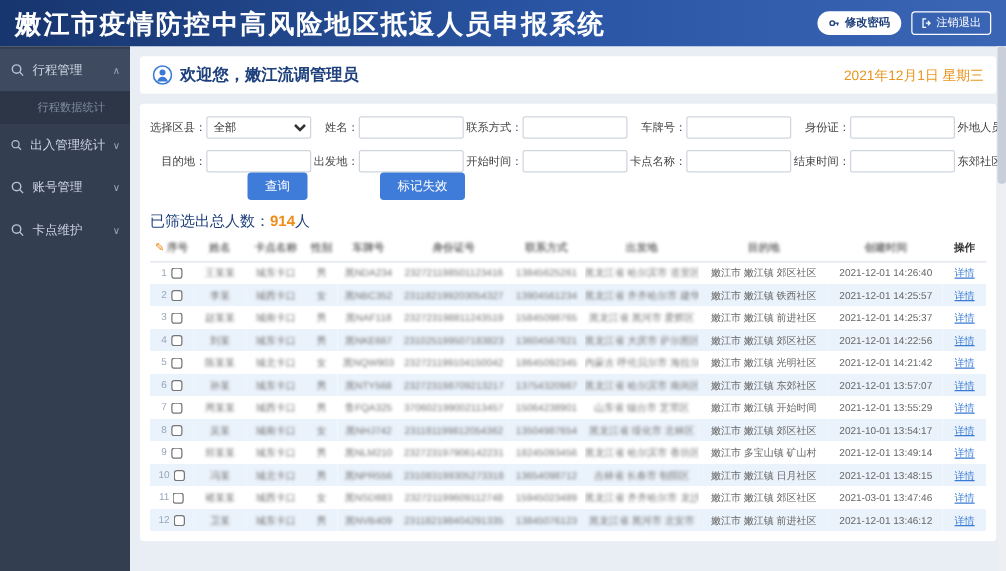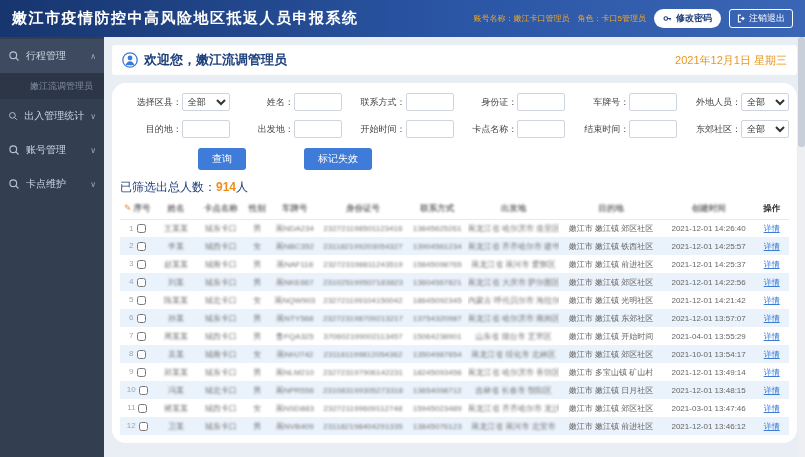--- a/index.html
+++ b/index.html
@@ -1,21 +1,21 @@
 <!DOCTYPE html>
 <html><head>
 <meta charset="utf-8">
 <style>
   * { box-sizing: border-box; margin: 0; padding: 0; }
   html, body { width: 805px; height: 457px; overflow: hidden; }
   body { font-family: "Liberation Sans", "DejaVu Sans", sans-serif; background: #e9edf4; position: relative; }
 
   
   .topbar { height: 37px; background: linear-gradient(90deg, #17356e, #2a55a4 55%, #3b66b6); display: flex; align-items: center; padding: 0 12px; }
-  .app-title { color: #fff; font-size: 15px; font-weight: bold; letter-spacing: 1.5px; white-space: nowrap; text-align: right; }
+  .app-title { color: #fff; font-size: 21px; font-weight: bold; letter-spacing: 1.5px; white-space: nowrap; text-align: right; }
   .top-right { margin-left: auto; display: flex; align-items: center; gap: 8px; }
   .account { color: #f5a623; font-size: 8px; white-space: nowrap; }
   .btn-pill { display: inline-flex; align-items: center; gap: 4px; background: #fff; color: #1d3f7c; border: none; border-radius: 10px; font-size: 9px; padding: 3px 9px; cursor: pointer; font-weight: bold; }
   .btn-ghost { display: inline-flex; align-items: center; gap: 3px; background: transparent; color: #fff; border: 1px solid #fff; border-radius: 3px; font-size: 9px; padding: 2px 7px; cursor: pointer; }
 
   
   .layout { display: flex; height: 420px; }
   .sidebar { width: 104px; background: #333e50; flex-shrink: 0; padding-top: 2px; }
   .menu-item { height: 34px; display: flex; align-items: center; gap: 6px; padding: 0 8px; color: #cdd5e3; font-size: 10px; cursor: pointer; white-space: nowrap; }
   .menu-item.active { background: #3d4a5f; }
@@ -23,28 +23,28 @@
   .submenu-item { height: 26px; display: flex; align-items: center; padding-left: 30px; font-size: 9px; color: #7e8ba3; cursor: pointer; background: #2c3646; }
 
   .main { flex: 1; padding: 8px; overflow: hidden; }
 
   
   .welcome { background: #fff; border-radius: 3px; height: 30px; display: flex; align-items: center; padding: 0 10px; }
   .welcome-text { color: #1d3f7c; font-weight: bold; font-size: 13px; margin-left: 6px; }
   .date { margin-left: auto; color: #e8951f; font-size: 11px; }
 
   
-  .content-card { background: #fff; border-radius: 14px; margin-top: 8px; padding: 10px 8px 8px; }
+  .content-card { background: #fff; border-radius: 3px; margin-top: 8px; padding: 10px 8px 8px; }
   .filter-grid { display: grid; grid-template-columns: repeat(6, 1fr); row-gap: 9px; column-gap: 2px; }
   .fcell { display: flex; align-items: center; justify-content: flex-end; }
   .flabel { font-size: 9px; color: #444; white-space: nowrap; }
-  .fctrl { width: 48px; height: 18px; border: 1px solid #cfd5de; border-radius: 2px; font-size: 9px; color: #333; background: #fff; padding: 0 3px; font-family: inherit; }
+  .fctrl { width: 84px; height: 18px; border: 1px solid #cfd5de; border-radius: 2px; font-size: 9px; color: #333; background: #fff; padding: 0 3px; font-family: inherit; }
   select.fctrl { padding: 0 1px; }
 
-  .actions { margin-top: 10px; display: flex; }
+  .actions { display: flex; }
   .btn-primary { background: #3f7bd9; color: #fff; border: none; border-radius: 3px; font-size: 10px; padding: 4px 14px; cursor: pointer; margin-left: 78px; }
   .btn-second { margin-left: 58px; }
 
   .summary { margin-top: 9px; font-size: 12px; color: #1d3f7c; }
   .orange { color: #f08c1a; font-weight: bold; }
 
   
   table.grid { width: 100%; border-collapse: collapse; table-layout: fixed; margin-top: 4px; }
   table.grid th { height: 19px; font-size: 8.5px; color: #333; font-weight: bold; text-align: center; border-bottom: 1px solid #e5e9f0; white-space: nowrap; overflow: hidden; }
   table.grid td { height: 18px; font-size: 8px; color: #666; text-align: center; white-space: nowrap; overflow: hidden; }
@@ -58,21 +58,20 @@
   
   .scrollbar { position: absolute; right: 0; top: 37px; width: 7px; height: 420px; background: #edeff2; }
   .scrollbar .thumb { width: 7px; height: 110px; background: #c9cfd8; border-radius: 3px; }
 </style>
 </head>
 <body>
 
 <div class="topbar">
   <div class="app-title">嫩江市疫情防控中高风险地区抵返人员申报系统</div>
   <div class="top-right">
-    <span class="account">账号名称：嫩江卡口管理员　角色：卡口5管理员</span>
     <button class="btn-pill">
       <svg width="9" height="9" viewBox="0 0 16 16">
           <circle cx="5" cy="8" r="3.2" fill="none" stroke="#1d3f7c" stroke-width="2"></circle>
           <path d="M8.2 8h6M12.5 8v3.2" fill="none" stroke="#1d3f7c" stroke-width="2"></path>
         </svg>
       <span>修改密码</span>
     </button>
     <button class="btn-ghost">
       <svg width="9" height="9" viewBox="0 0 16 16">
           <path d="M7 2H2.5v12H7" fill="none" stroke="#fff" stroke-width="1.8"></path>
@@ -88,21 +87,21 @@
   <aside class="sidebar">
     <div class="menu-item active">
       <svg width="12" height="12" viewBox="0 0 16 16">
           <circle cx="7" cy="7" r="4.5" fill="none" stroke="#b8c2d4" stroke-width="1.5"></circle>
           <path d="M10.5 10.5L14 14" stroke="#b8c2d4" stroke-width="1.5"></path>
         </svg>
       <span>行程管理</span>
       <span class="caret">∧</span>
     </div>
     <div class="submenu-item">
-      <span>嫩江流调管理员</span>
+      <span>行程数据统计</span>
     </div>
     <div class="menu-item">
       <svg width="12" height="12" viewBox="0 0 16 16">
           <circle cx="7" cy="7" r="4.5" fill="none" stroke="#b8c2d4" stroke-width="1.5"></circle>
           <path d="M10.5 10.5L14 14" stroke="#b8c2d4" stroke-width="1.5"></path>
         </svg>
       <span>出入管理统计</span>
       <span class="caret">∨</span>
     </div>
     <div class="menu-item">
@@ -142,25 +141,25 @@
           </div>
           <div class="fcell">
             <span class="flabel">姓名：</span>
             <input class="fctrl" style="">
           </div>
           <div class="fcell">
             <span class="flabel">联系方式：</span>
             <input class="fctrl" style="">
           </div>
           <div class="fcell">
+            <span class="flabel">车牌号：</span>
+            <input class="fctrl" style="">
+          </div>
+          <div class="fcell">
             <span class="flabel">身份证：</span>
-            <input class="fctrl" style="">
-          </div>
-          <div class="fcell">
-            <span class="flabel">车牌号：</span>
             <input class="fctrl" style="">
           </div>
           <div class="fcell">
             <span class="flabel">外地人员：</span>
             <select class="fctrl"><option>全部</option></select>
           </div>
           <div class="fcell">
             <span class="flabel">目的地：</span>
             <input class="fctrl" style="">
           </div>
@@ -304,21 +303,21 @@
             <tr>
               <td><span class="rownum">7</span><input type="checkbox" style=""></td>
               <td><span class="blur">周某某</span></td>
               <td><span class="blur">城西卡口</span></td>
               <td><span class="blur">男</span></td>
               <td><span class="blur">鲁FQA325</span></td>
               <td><span class="blur">370602199002113457</span></td>
               <td><span class="blur">15064238901</span></td>
               <td><span class="blur">山东省 烟台市 芝罘区</span></td>
               <td>嫩江市 嫩江镇 开始时间</td>
-              <td>2021-04-01 13:55:29</td>
+              <td>2021-12-01 13:55:29</td>
               <td><a class="detail">详情</a></td>
             </tr>
             <tr class="alt">
               <td><span class="rownum">8</span><input type="checkbox" style=""></td>
               <td><span class="blur">吴某</span></td>
               <td><span class="blur">城南卡口</span></td>
               <td><span class="blur">女</span></td>
               <td><span class="blur">黑NHJ742</span></td>
               <td><span class="blur">231181199812054362</span></td>
               <td><span class="blur">13504987654</span></td>

